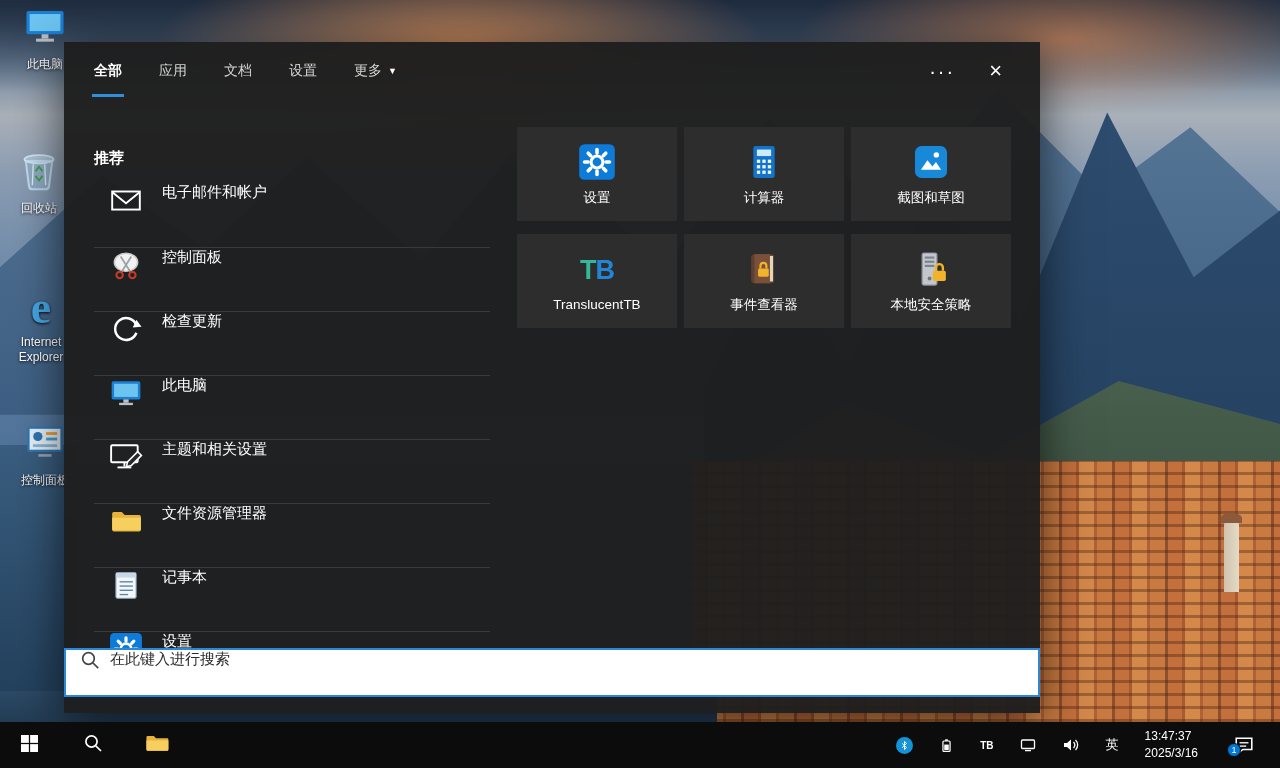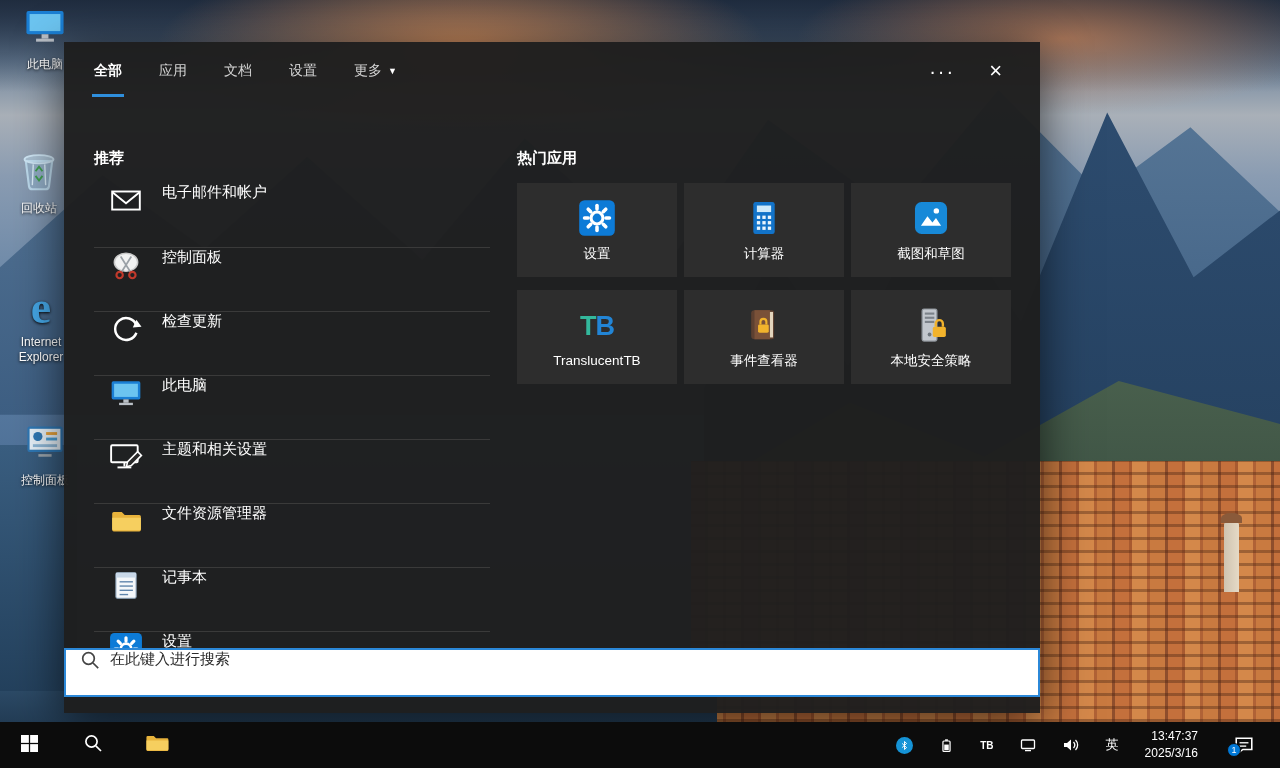--- a/index.html
+++ b/index.html
@@ -67,21 +67,21 @@
   .search-box input::placeholder { color:#2b2b2b; opacity:1; }
 
   
   .taskbar { position:absolute; left:0; right:0; bottom:0; height:46px; background:#0c0c0c; z-index:10; display:flex; align-items:center; padding-left:6px; }
   .task-btn { width:46px; height:46px; display:flex; align-items:center; justify-content:center; cursor:pointer; }
   .tray { margin-left:auto; display:flex; align-items:center; gap:26px; padding-right:26px; color:#fff; }
   .tray-item { display:flex; align-items:center; justify-content:center; cursor:pointer; position:relative; }
   .bt-badge { width:17px; height:17px; border-radius:50%; background:#1593d6; display:flex; align-items:center; justify-content:center; }
   .tb-tray { font-size:10px; font-weight:bold; color:#fff; }
   .lang { font-size:13px; }
-  .clock { text-align:right; font-size:12px; line-height:1.45; cursor:pointer; }
+  .clock { font-size:12px; line-height:1.45; cursor:pointer; }
   .badge { position:absolute; left:-7px; bottom:-3px; min-width:14px; height:14px; border-radius:7px; background:#0078d7; border:1px solid #0c0c0c;
     color:#fff; font-size:9px; line-height:12px; text-align:center; padding:0 2px; }
 </style>
 </head>
 <body>
 
 <svg width="0" height="0" style="position:absolute">
   <defs>
     <g id="gear-shape">
       <circle cx="16" cy="16" r="5" fill="none" stroke="#fff" stroke-width="2.6"></circle>
@@ -278,21 +278,20 @@
           <svg viewBox="0 0 32 32" width="34" height="34">
               <rect x="1" y="1" width="30" height="30" rx="4" fill="#0d7bd7"></rect>
               <use href="#gear-shape"></use>
             </svg>
         </span>
         <span class="rec-label">设置</span>
       </div>
     </div>
 
     <div class="right-col">
-      <div class="section-header">热门应用</div>
       <div class="tiles">
 
         <div class="tile">
           <div class="tile-icon">
             <svg viewBox="0 0 32 32" width="38" height="38">
                 <rect x="1" y="1" width="30" height="30" rx="4.5" fill="#0d7bd7"></rect>
                 <use href="#gear-shape"></use>
               </svg>
           </div>
           <div class="tile-label">设置</div>

